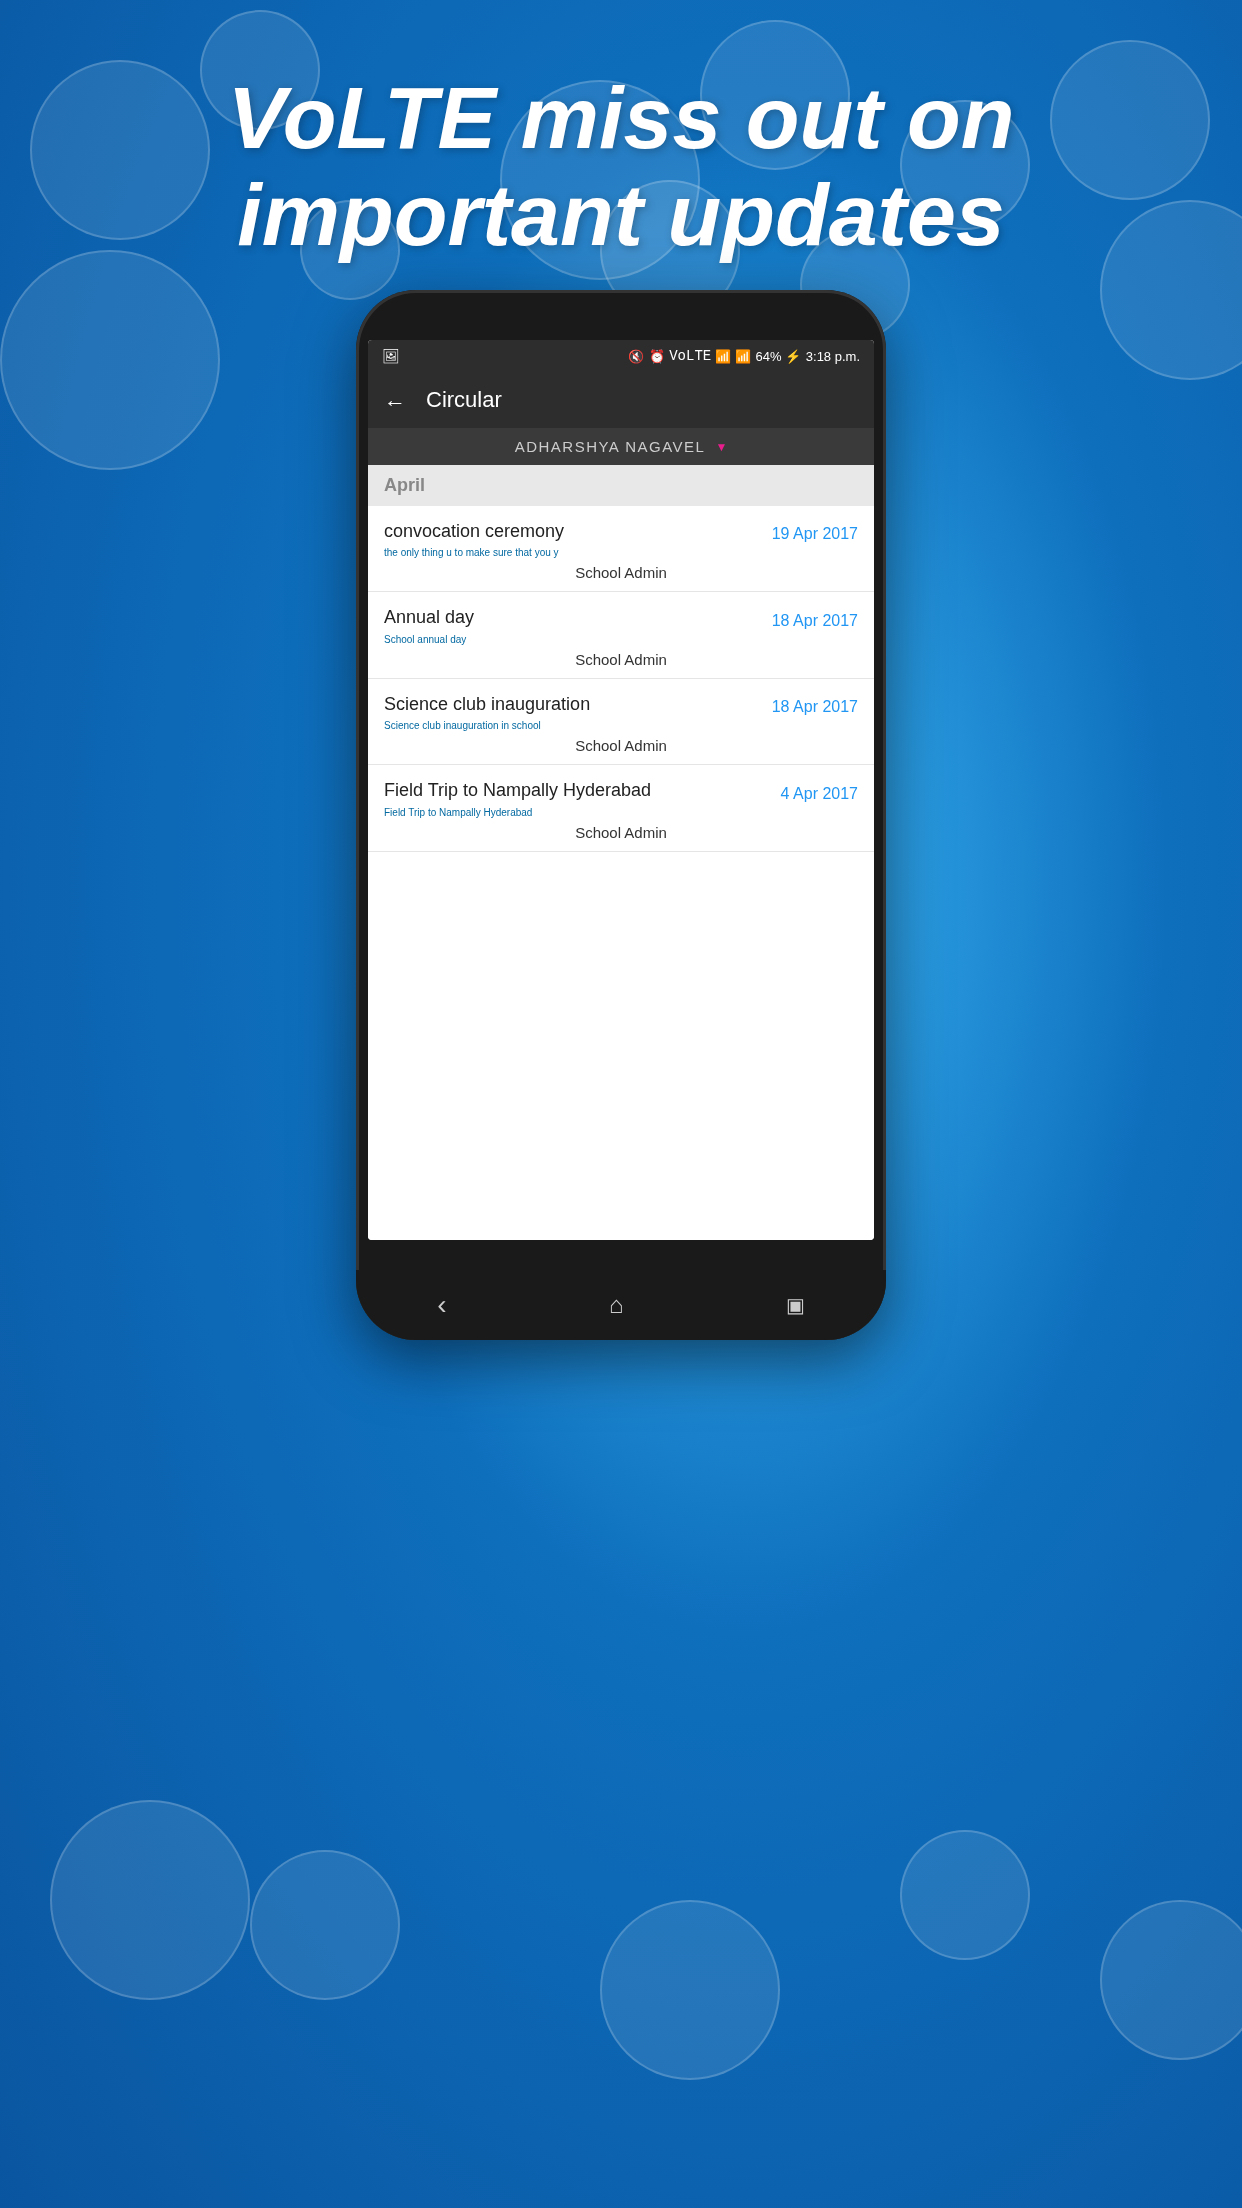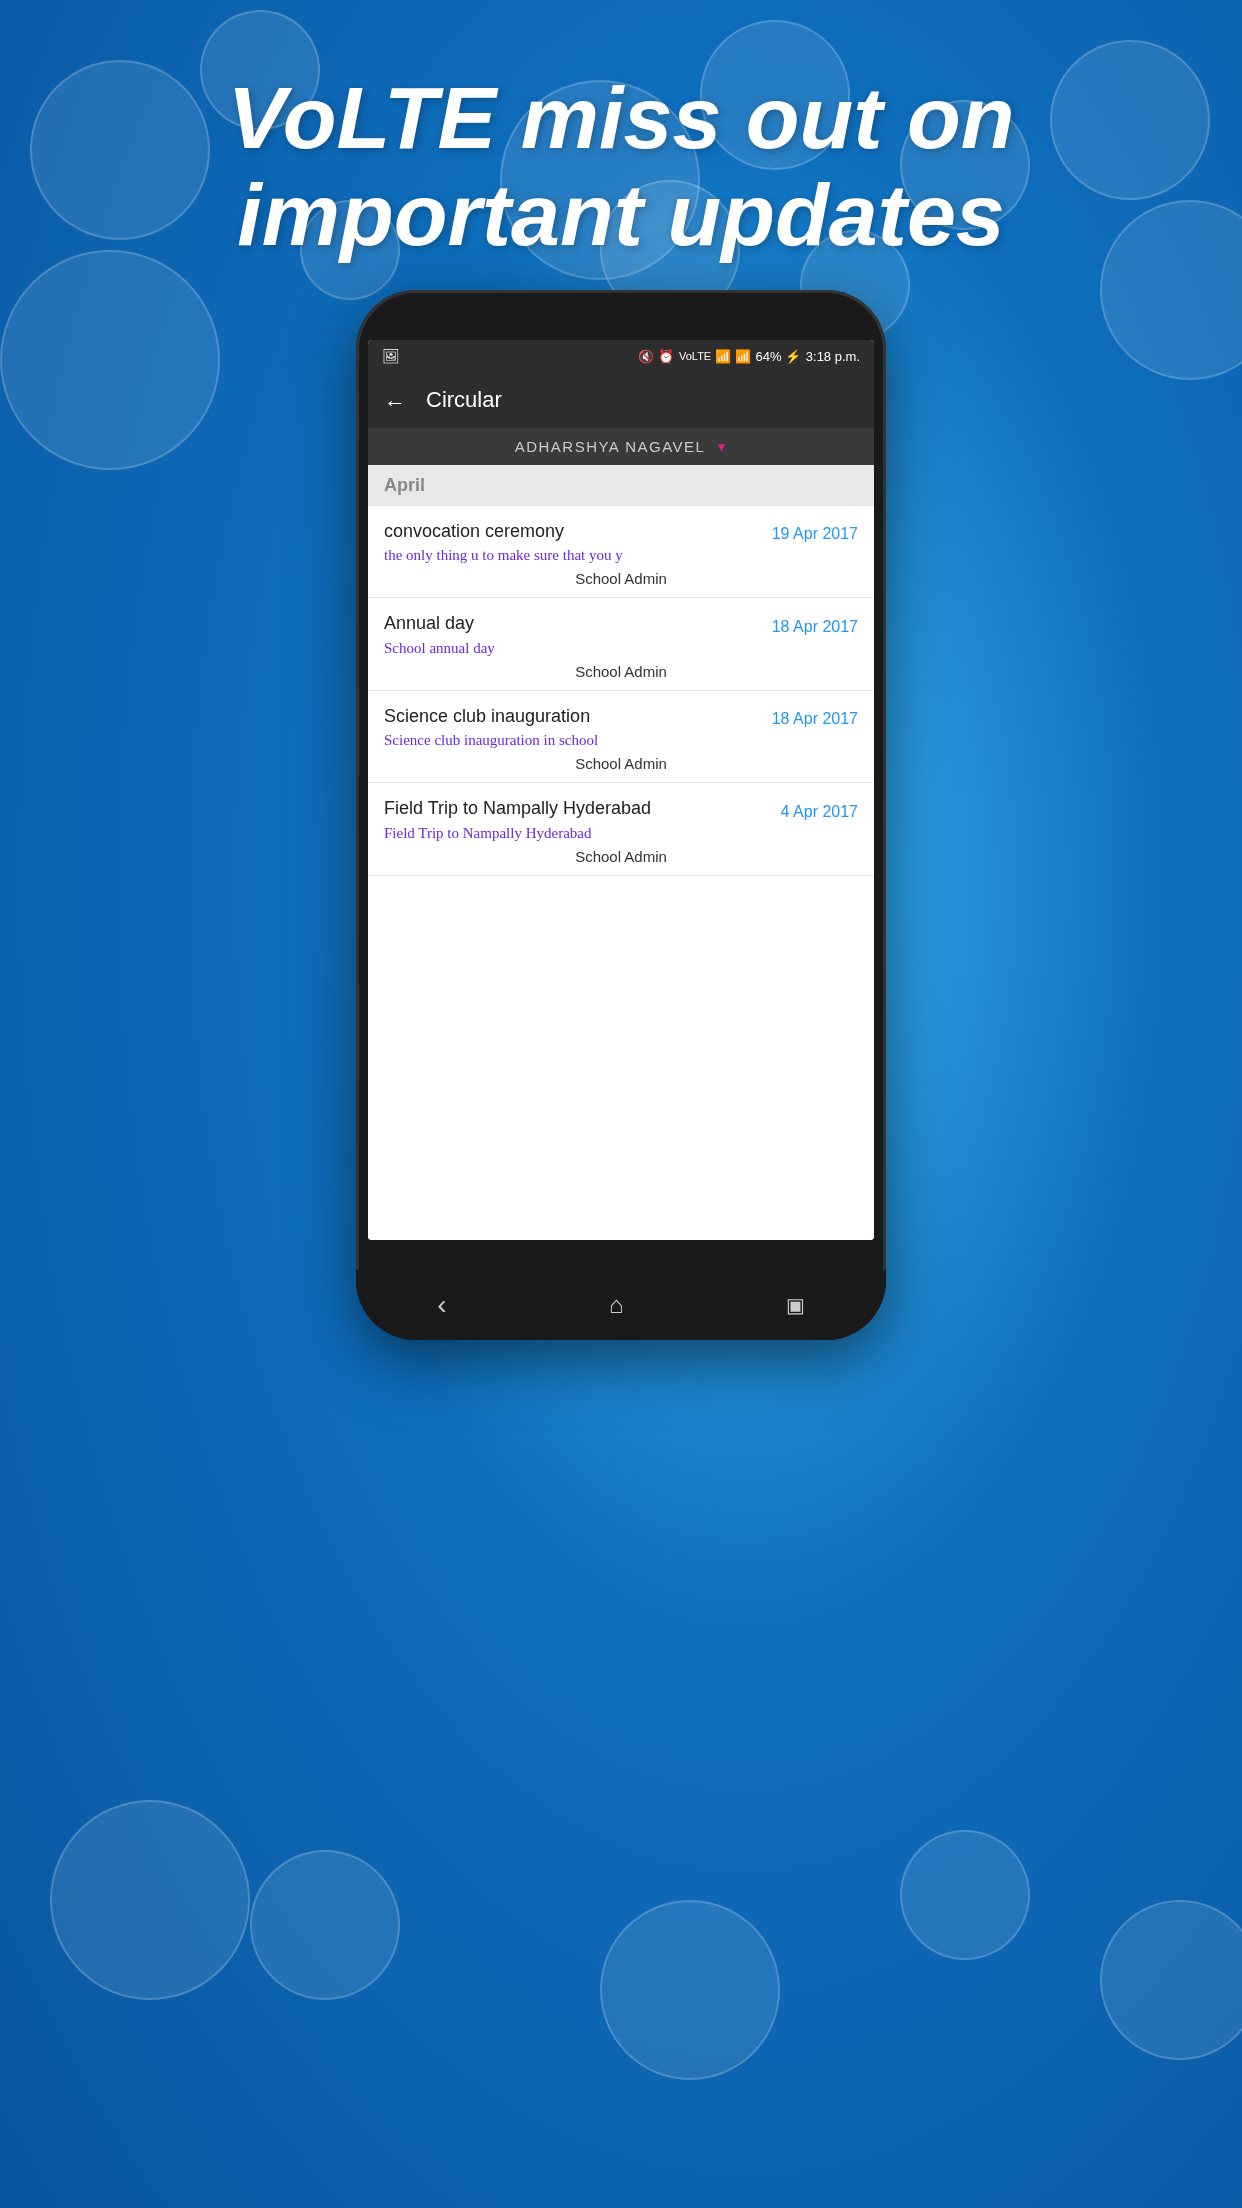--- a/index.html
+++ b/index.html
@@ -217,24 +217,23 @@
       line-height: 1.3;
     }
 
     .circular-item-date {
       font-size: 16px;
       color: #2196f3;
       white-space: nowrap;
     }
 
     .circular-item-desc {
-      font-size: 15px;
-      color: #6d28d9;
+      font-size: 10px;
+      color: #0369a1;
       margin-bottom: 6px;
-      font-family: Liberation Serif, serif;
     }
 
     .circular-item-author {
       text-align: center;
       font-size: 15px;
       color: #333;
       font-weight: 500;
     }
 
     
@@ -292,21 +291,21 @@
 
   <div class="phone-screen">
 
     <div class="status-bar">
       <div class="status-left">
         <span>🖼</span>
       </div>
       <div class="status-right">
         <span>🔇</span>
         <span>⏰</span>
-        <span style="font-size:11px;">VoLTE</span>
+        <span style="font-size:14px;font-family:Liberation Mono, monospace;">VoLTE</span>
         <span>📶</span>
         <span>📶</span>
         <span>64%</span>
         <span>⚡</span>
         <span>3:18 p.m.</span>
       </div>
     </div>
 
     <div class="app-bar">
       <span class="back-arrow">←</span>

